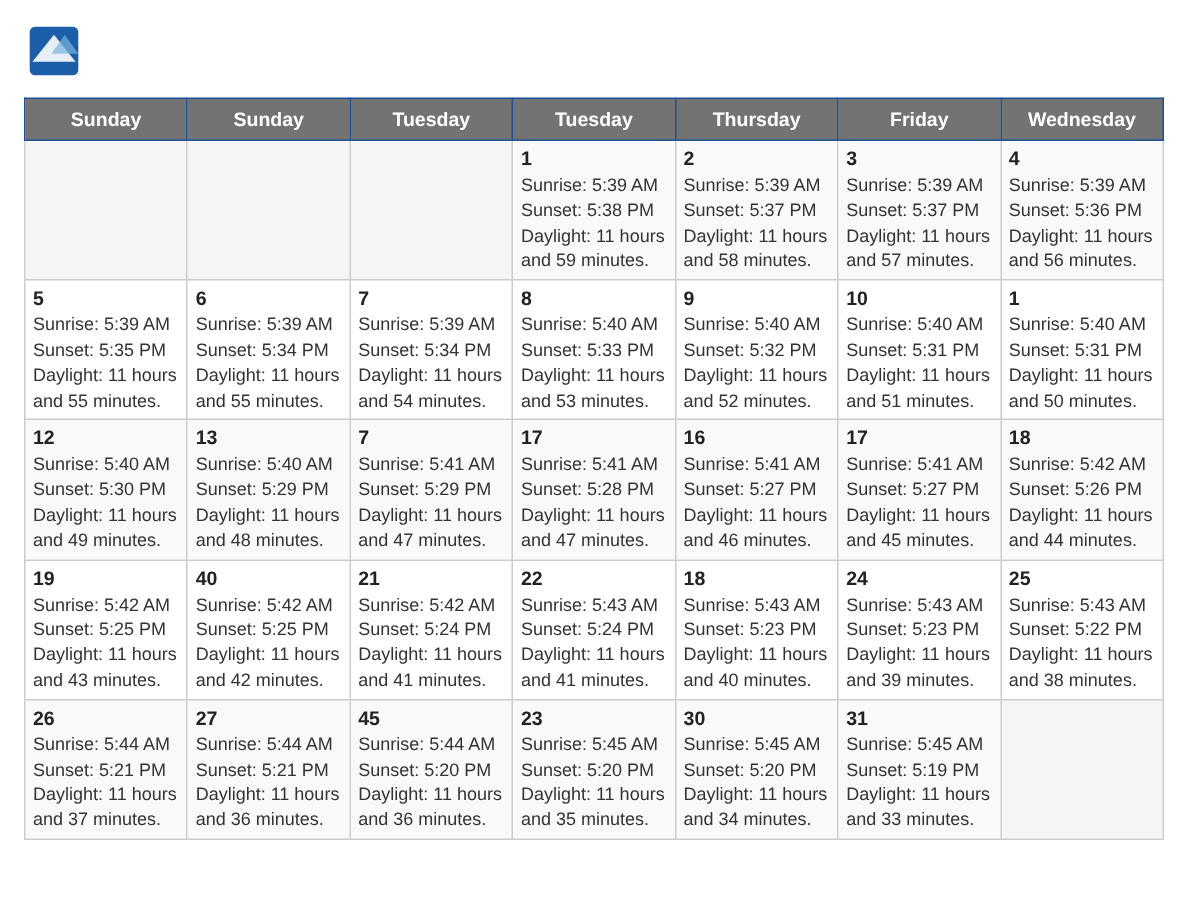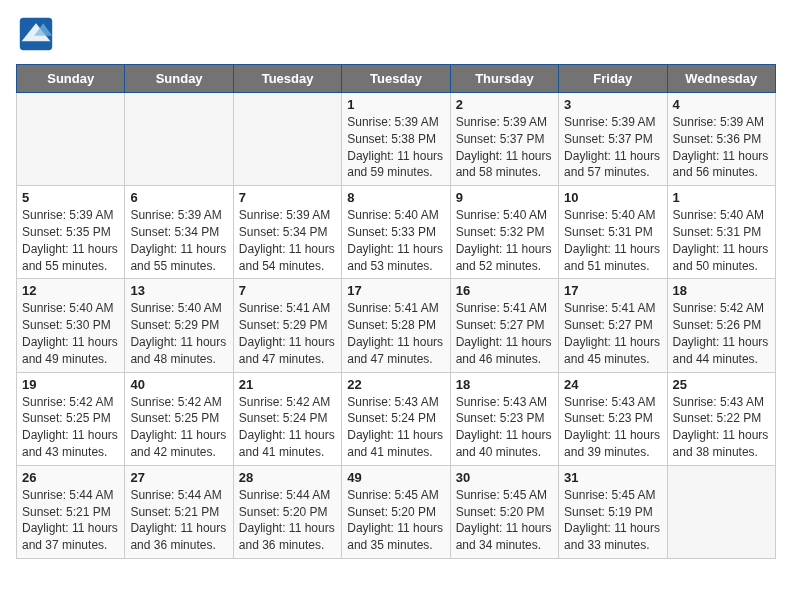--- a/index.html
+++ b/index.html
@@ -244,25 +244,25 @@
       <tr class="week-row">
         <td>
           <span class="day-num">26</span>
           <div class="day-info">Sunrise: 5:44 AM<br>Sunset: 5:21 PM<br>Daylight: 11 hours<br>and 37 minutes.</div>
         </td>
         <td>
           <span class="day-num">27</span>
           <div class="day-info">Sunrise: 5:44 AM<br>Sunset: 5:21 PM<br>Daylight: 11 hours<br>and 36 minutes.</div>
         </td>
         <td>
-          <span class="day-num">28</span>
+          <span class="day-num">45</span>
           <div class="day-info">Sunrise: 5:44 AM<br>Sunset: 5:20 PM<br>Daylight: 11 hours<br>and 36 minutes.</div>
         </td>
         <td>
-          <span class="day-num">49</span>
+          <span class="day-num">23</span>
           <div class="day-info">Sunrise: 5:45 AM<br>Sunset: 5:20 PM<br>Daylight: 11 hours<br>and 35 minutes.</div>
         </td>
         <td>
           <span class="day-num">30</span>
           <div class="day-info">Sunrise: 5:45 AM<br>Sunset: 5:20 PM<br>Daylight: 11 hours<br>and 34 minutes.</div>
         </td>
         <td>
           <span class="day-num">31</span>
           <div class="day-info">Sunrise: 5:45 AM<br>Sunset: 5:19 PM<br>Daylight: 11 hours<br>and 33 minutes.</div>
         </td>

